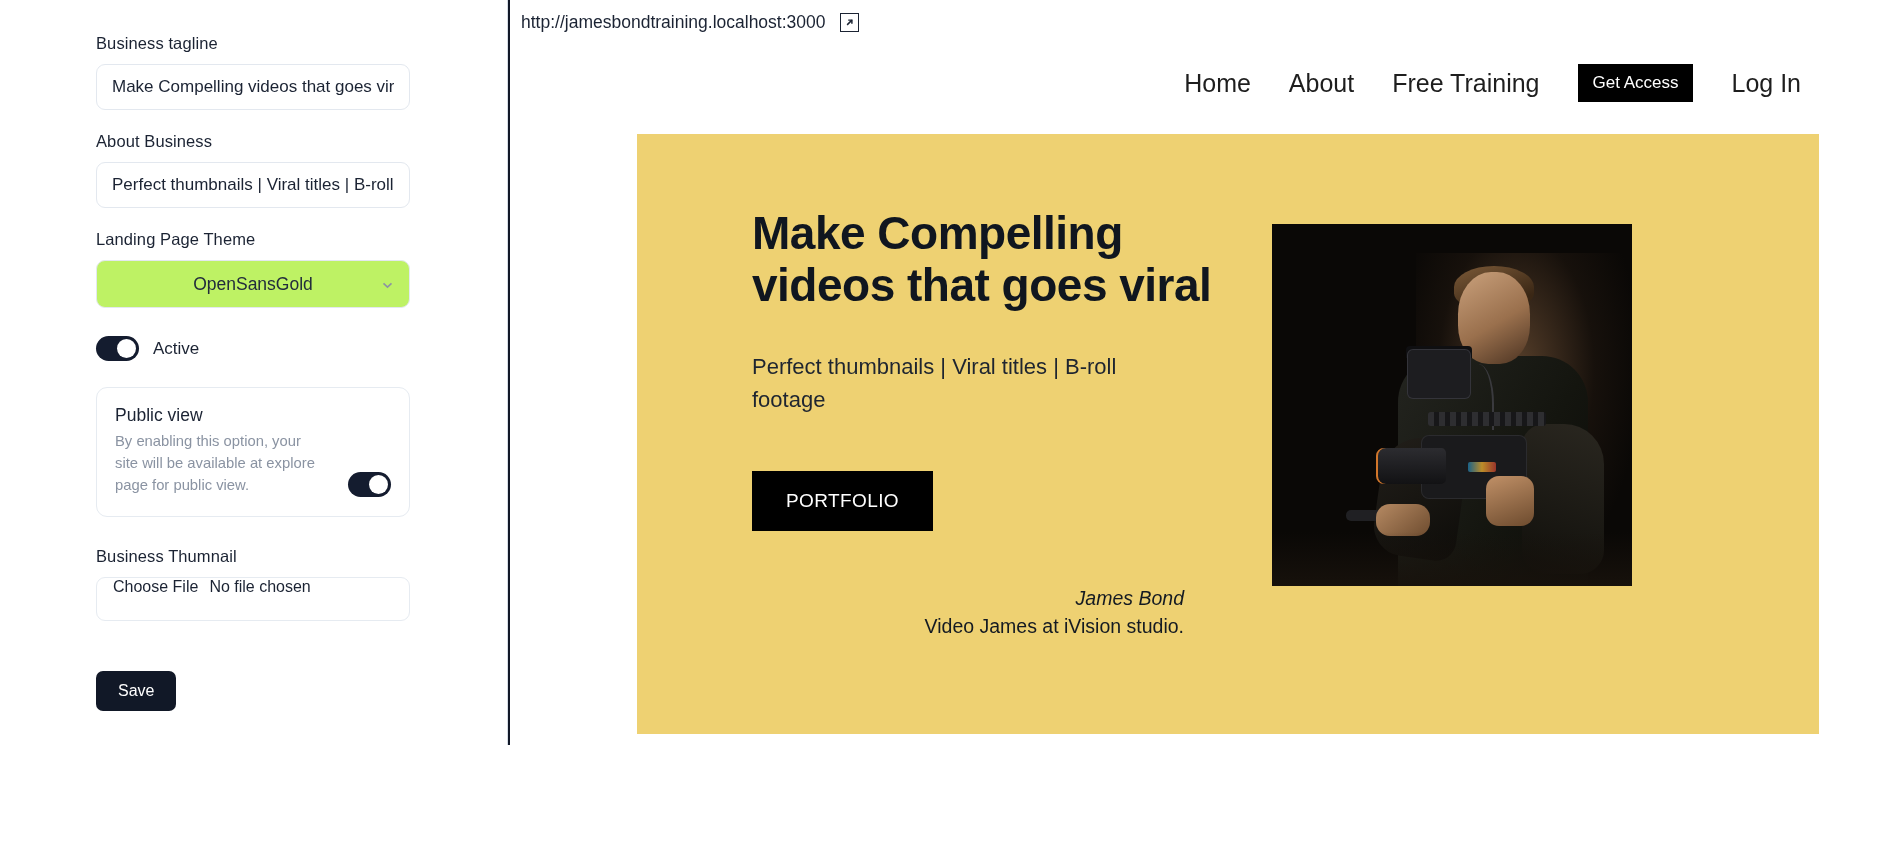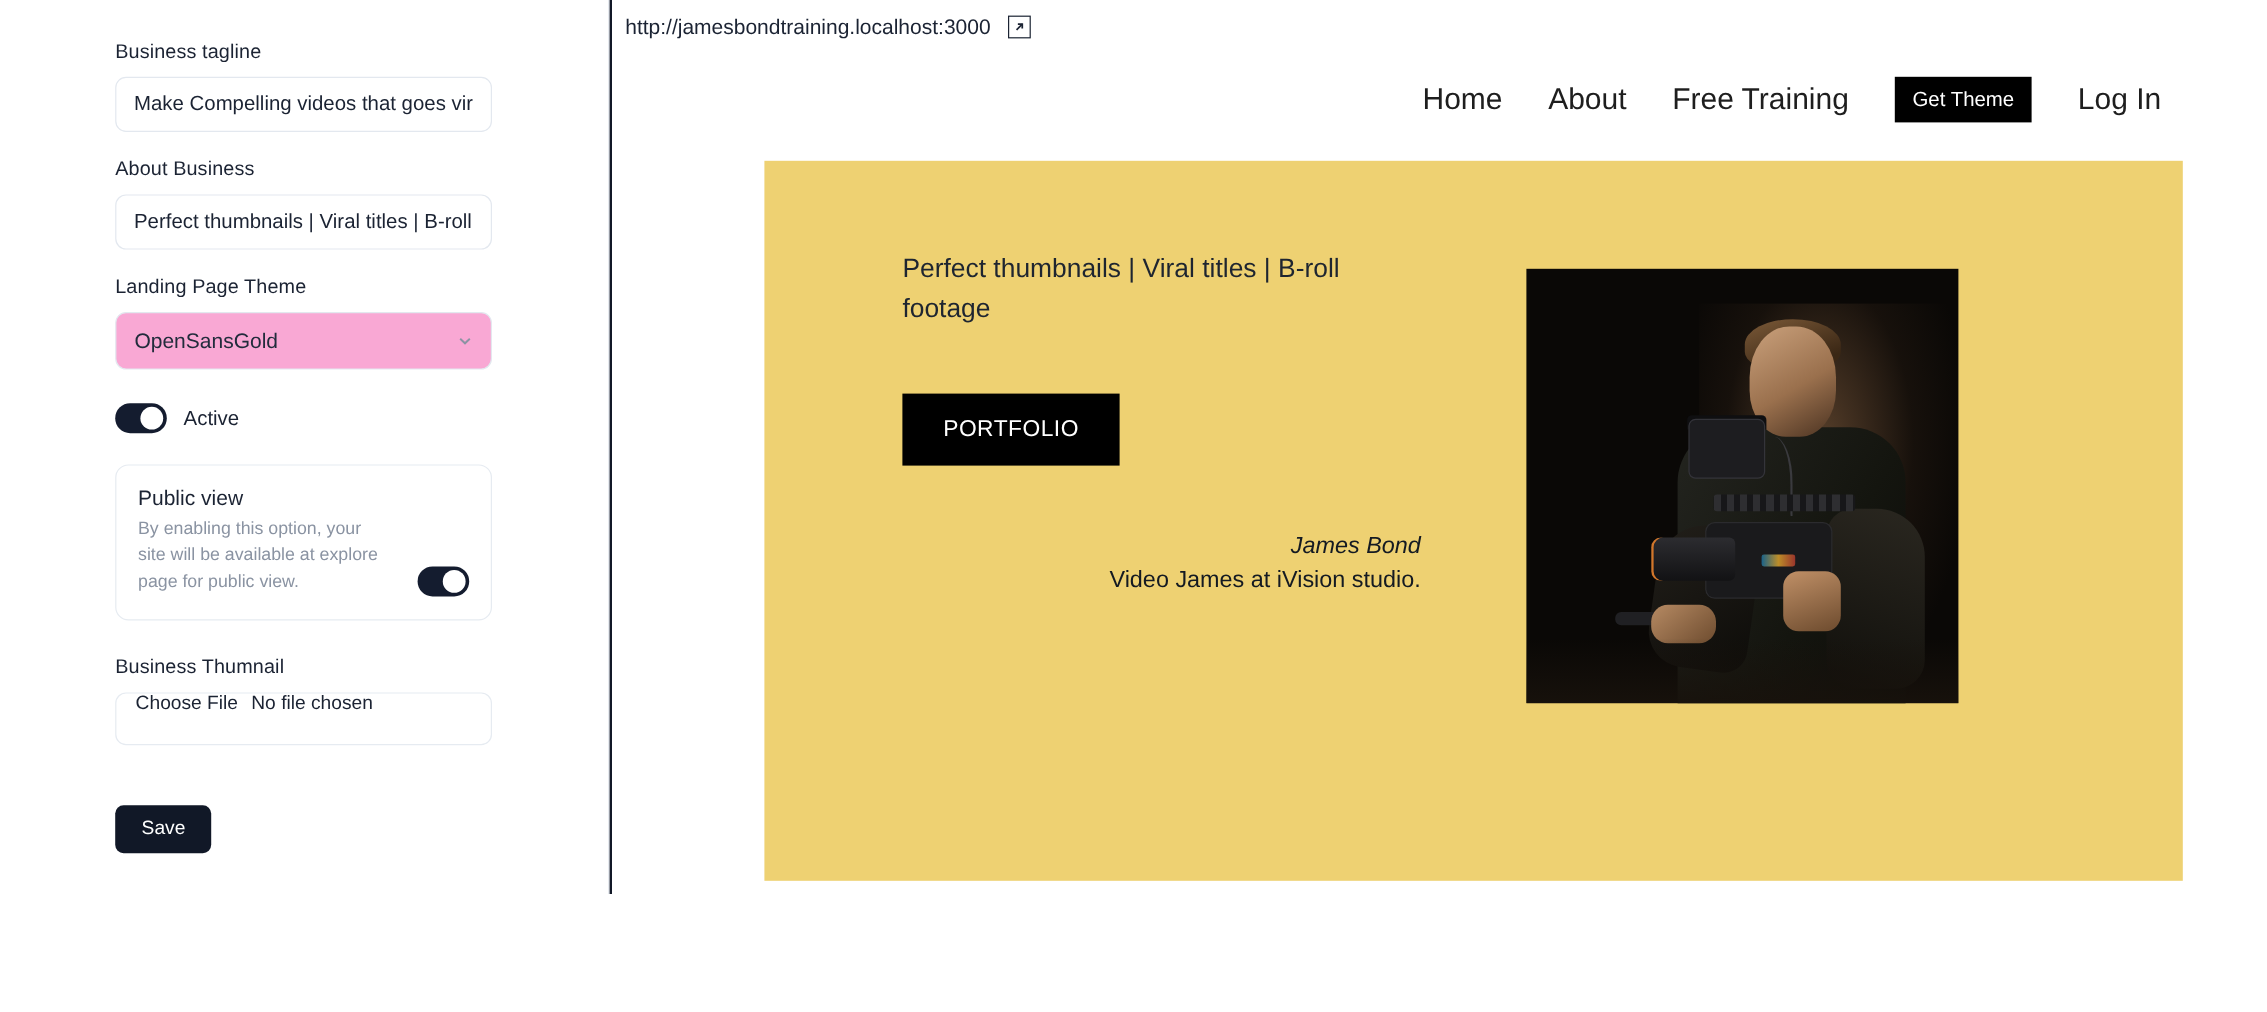--- a/index.html
+++ b/index.html
@@ -31,22 +31,22 @@
     border: 1px solid #e3e8ef; border-radius: 9px;
     background: #fff; color: #1b2333;
     font-size: 17px; font-family: "Liberation Sans", sans-serif;
     padding: 0 15px; outline: none; white-space: nowrap; overflow: hidden;
     display: flex; align-items: center;
   }
   .select-wrap { position: relative; width: 314px; }
   .select-box {
     width: 314px; height: 48px;
     border: 1px solid #e3e8ef; border-radius: 9px;
-    background: #f9a8d4; color: #222c3c; font-size: 17.5px;
-    padding: 0 15px; display: flex; align-items: center;
+    background: #bef264; color: #222c3c; font-size: 17.5px;
+    padding: 0 15px; display: flex; align-items: center; justify-content: center;
   }
   .chevron {
     position: absolute; right: 16px; top: 50%; transform: translateY(-50%);
     width: 13px; height: 13px; pointer-events: none; color: #8c93a3;
   }
 
   
   .toggle-row { display: flex; align-items: center; gap: 14px; margin: 28px 0 26px; }
   .toggle {
     width: 43px; height: 25px; border-radius: 14px;
@@ -316,27 +316,29 @@
       </span>
     </div>
 
     <div class="site">
 
       <div class="site-nav">
         <div class="nav-links">
           <span class="nav-link">Home</span>
           <span class="nav-link">About</span>
           <span class="nav-link">Free Training</span>
-          <span class="nav-cta">Get Theme</span>
+          <span class="nav-cta">Get Access</span>
           <span class="nav-link">Log In</span>
         </div>
       </div>
 
       <div class="hero">
         <div class="hero-left">
+          <div class="hero-title">Make Compelling
+videos that goes viral</div>
           <div class="hero-sub">Perfect thumbnails | Viral titles | B-roll footage</div>
           <button class="hero-btn">PORTFOLIO</button>
           <div class="hero-author">
             <div class="author-name">James Bond</div>
             <div class="author-role">Video James at iVision studio.</div>
           </div>
         </div>
 
         <div class="hero-right">
           <div class="hero-photo">

